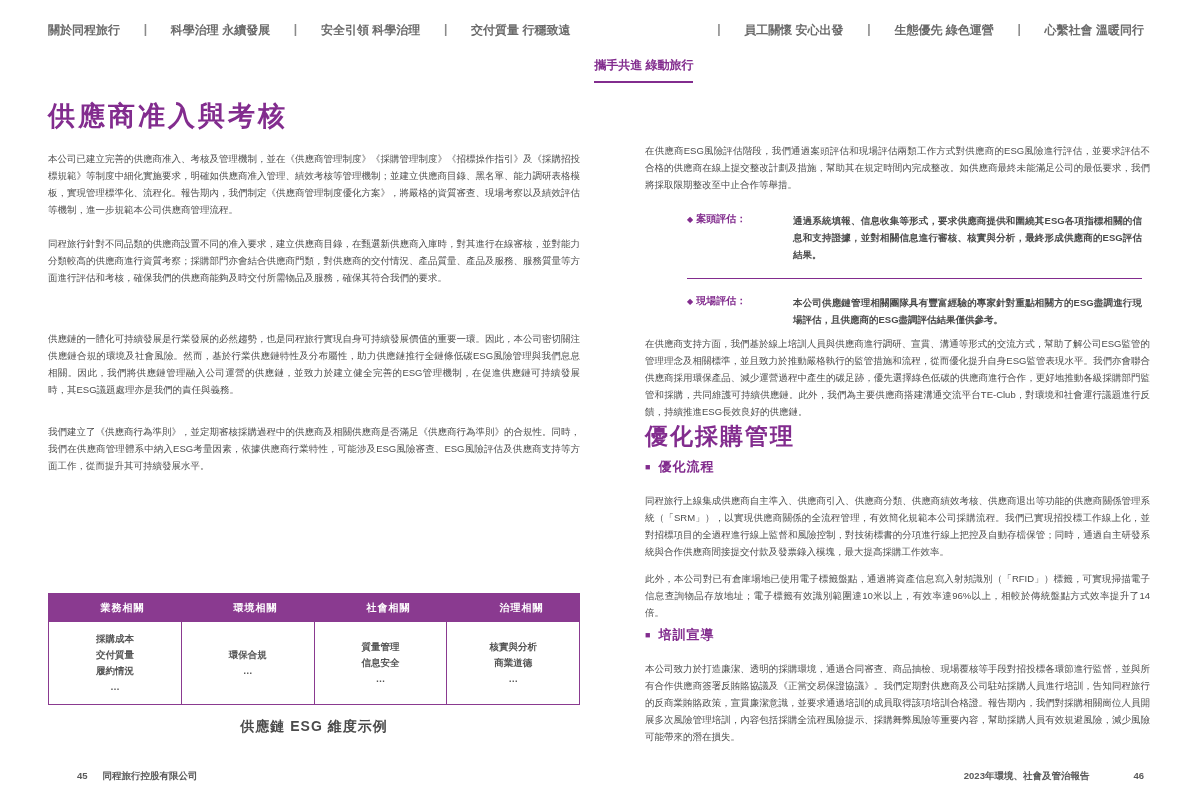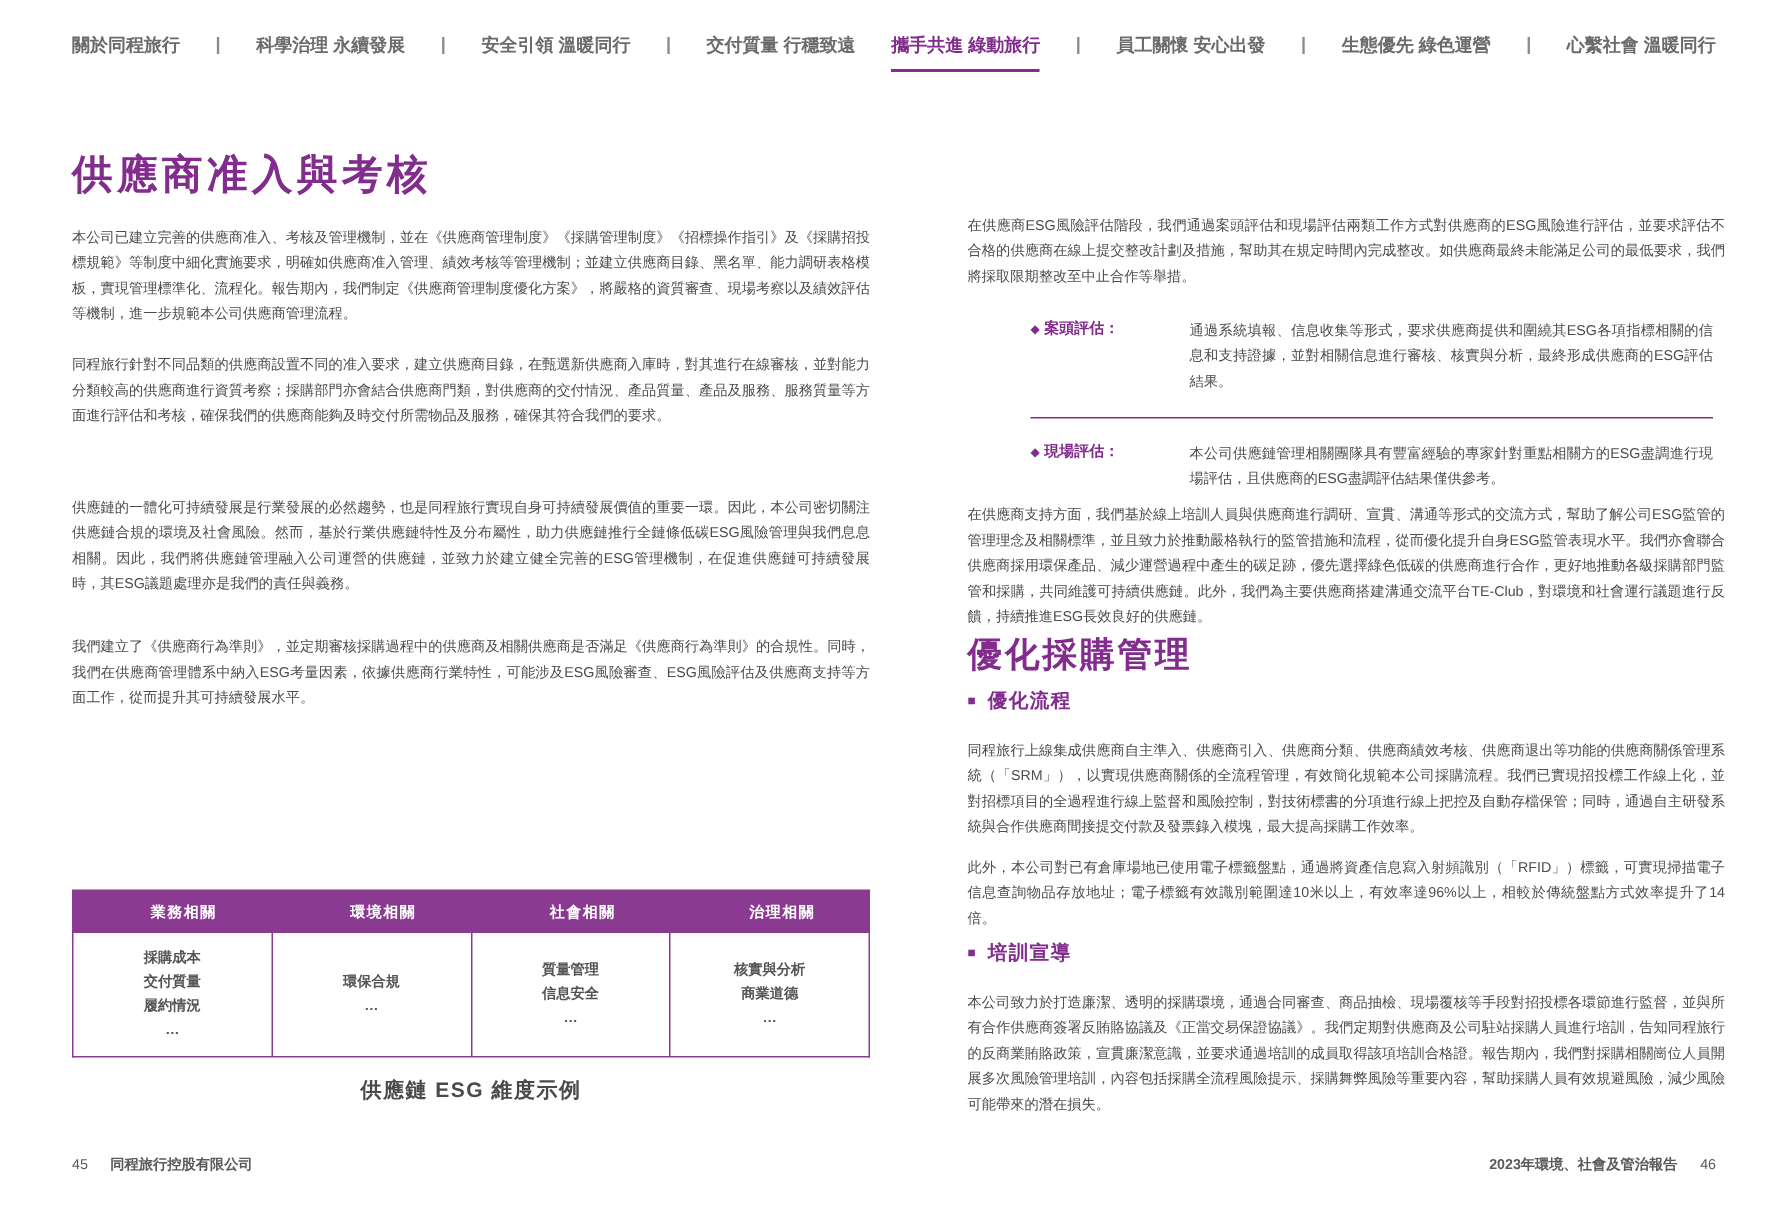--- a/index.html
+++ b/index.html
@@ -12,21 +12,21 @@
     color:var(--body);
   }
 
   
   .topnav {
     position:absolute; top:22px; left:48px; right:48px;
     display:flex; justify-content:space-between; align-items:flex-start;
     font-size:12px; font-weight:bold; color:#6b6b6b;
   }
   .nav-item { padding-bottom:7px; border-bottom:2px solid transparent; white-space:nowrap; cursor:pointer; }
-  .nav-item.active { color:var(--accent); border-bottom-color:var(--accent); }
+  .nav-item.active { color:var(--accent); border-bottom-color:var(--accent);margin-top:35px; }
   .nav-sep { color:#8a8a8a; font-weight:bold; }
 
   
   .col { position:absolute; }
   .col-left  { left:48px;  top:80px;  width:532px; height:700px; }
   .col-right { left:645px; top:130px; width:505px; height:660px; }
 
   .page-title {
     position:absolute; top:0; left:0;
     font-size:27px; font-weight:bold; color:var(--accent); letter-spacing:3px;
@@ -64,38 +64,38 @@
   }
   .tcell:first-child { border-left:none; }
   .tcaption { margin-top:13px; text-align:center; font-size:14px; font-weight:bold; color:#4a4a4a; letter-spacing:1px; }
 
   
   .bullet-block { position:absolute; top:82px; left:42px; width:455px; }
   .bullet { display:flex; align-items:flex-start; }
   .bullet-head { width:78px; flex-shrink:0; display:flex; align-items:baseline; gap:3px;
                  color:var(--accent); font-size:10px; font-weight:bold; white-space:nowrap; }
   .diamond { font-size:8px; }
-  .bullet-text { flex:1; margin-left:28px; font-size:9.5px; line-height:17px; color:var(--body); text-align:justify; }
+  .bullet-text { flex:1; margin-left:28px; font-size:9.5px; line-height:17px; color:var(--body); text-align:justify;font-weight:bold; }
   .bullet-sep { border:none; border-top:1px solid var(--accent); margin:15px 0; }
 
   
   .footer { position:absolute; top:770px; font-size:9.5px; font-weight:bold; color:#5a5a5a; display:flex; gap:15px; align-items:baseline; }
   .footer-left  { left:48px; }
   .footer-right { right:48px; }
-  .page-num { font-weight:normal; color:#5a5a5a; }
+  .page-num { font-weight:bold; color:#5a5a5a;margin-left:29px; }
 </style>
 </head>
 <body>
 
 <nav class="topnav">
   <div class="nav-item">關於同程旅行</div>
   <span class="nav-sep">|</span>
   <div class="nav-item">科學治理 永續發展</div>
   <span class="nav-sep">|</span>
-  <div class="nav-item">安全引領 溫暖同行</div>
+  <div class="nav-item">安全引領 科學治理</div>
   <span class="nav-sep">|</span>
   <div class="nav-item">交付質量 行穩致遠</div>
   <div class="nav-item active">攜手共進 綠動旅行</div>
   <span class="nav-sep">|</span>
   <div class="nav-item">員工關懷 安心出發</div>
   <span class="nav-sep">|</span>
   <div class="nav-item">生態優先 綠色運營</div>
   <span class="nav-sep">|</span>
   <div class="nav-item">心繫社會 溫暖同行</div>
 </nav>

